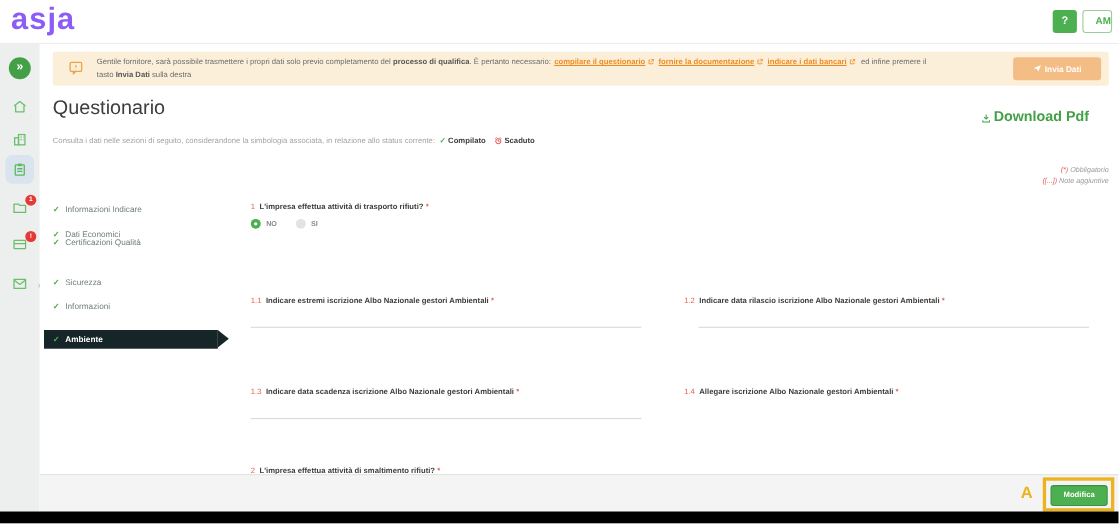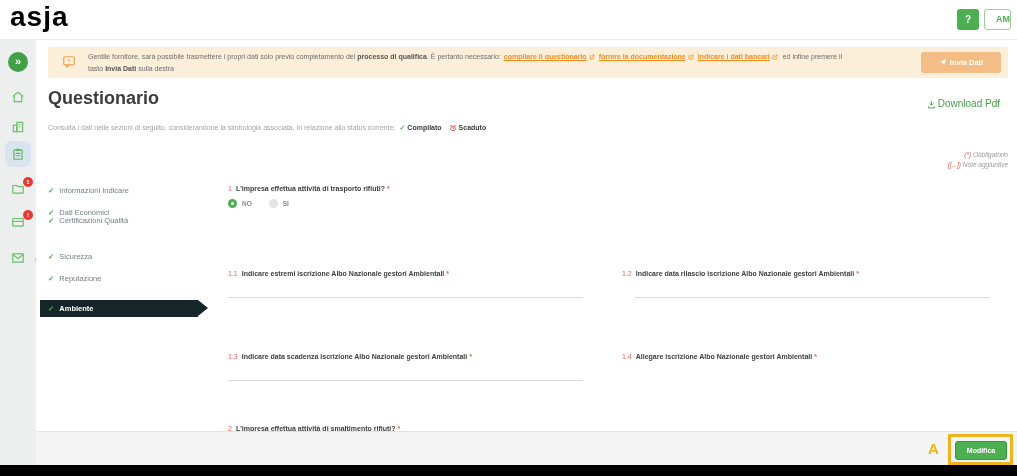--- a/index.html
+++ b/index.html
@@ -1,21 +1,21 @@
 <!DOCTYPE html>
 <html><head>
 <meta charset="utf-8">
 <style>
   * { margin:0; padding:0; box-sizing:border-box; }
   body { font-family:"Liberation Sans", sans-serif; background:#fff; }
   .app { position:relative; width:1017px; height:476px; background:#fff; overflow:hidden; }
 
   
   .header { position:absolute; top:0; left:0; width:1017px; height:40px; background:#fff; border-bottom:1px solid #ededed; }
-  .logo { position:absolute; left:10px; top:1px; font-size:28px; font-weight:bold; color:#000000; letter-spacing:1px; }
+  .logo { position:absolute; left:10px; top:1px; font-size:28px; font-weight:bold; color:#8b5cf6; letter-spacing:1px; }
   .help-btn { position:absolute; left:957px; top:9px; width:22px; height:21px; background:#4caf50; color:#fff; border-radius:3px; font-size:10px; font-weight:bold; text-align:center; line-height:21px; cursor:pointer; }
   .avatar-btn { position:absolute; left:984px; top:9px; width:27px; height:21px; background:#fff; border:1px solid #9ccc9c; color:#4caf50; border-radius:3px; font-size:9px; font-weight:bold; text-align:right; line-height:19px; cursor:pointer; }
 
   
   .sidebar { position:absolute; top:40px; left:0; width:36px; height:425px; background:#edefef; }
   .side-toggle { position:absolute; top:12px; left:8px; width:20px; height:20px; border-radius:50%; background:#43a047; color:#fff; font-size:11px; line-height:19px; text-align:center; font-weight:bold; cursor:pointer; }
   .s-item { position:absolute; left:0; width:36px; height:26px; text-align:center; cursor:pointer; }
   .s-item svg { margin-top:6px; }
   .s-active-bg { position:absolute; top:101px; left:5px; width:26px; height:26px; background:#d9e4ee; border-radius:6px; }
   .s-home { top:44px; } .s-company { top:74px; } .s-quest { top:101px; }
@@ -27,22 +27,22 @@
   .banner { position:absolute; left:48px; top:47px; width:960px; height:31px; background:#fcefd9; border-radius:2px; }
   .banner-icon { position:absolute; left:14px; top:8px; }
   .banner-text { position:absolute; left:40px; top:5px; width:770px; font-size:7px; color:#6b6b6b; line-height:10.5px; }
   .banner-text .b-bold { font-weight:bold; color:#555; }
   .banner-link { color:#ef8b1f; font-weight:bold; text-decoration:underline; margin:0 1px; cursor:pointer; }
   .ext-ic { display:inline-block; vertical-align:-1px; margin:0 3px 0 1px; }
   .send-btn { position:absolute; right:7px; top:5px; width:80px; height:21px; background:#f4bd85; border-radius:3px; color:#fff; font-size:7.5px; font-weight:bold; text-align:center; line-height:21px; cursor:pointer; }
   .send-btn svg { vertical-align:-1px; margin-right:3px; }
 
   
-  .page-title { position:absolute; left:48px; top:88px; font-size:18px; font-weight:bold; color:#3d3d3c; }
-  .download-pdf { position:absolute; right:17px; top:98px; color:#43a047; font-weight:normal; font-size:10px; cursor:pointer; }
+  .page-title { position:absolute; left:48px; top:88px; font-size:18px; font-weight:normal; color:#3d3d3c; }
+  .download-pdf { position:absolute; right:27px; top:98px; color:#43a047; font-weight:bold; font-size:13px; cursor:pointer; }
   .download-pdf svg { vertical-align:-2px; margin-right:2px; }
   .subtitle { position:absolute; left:48px; top:124px; font-size:7px; color:#a3a3a3; }
   .subtitle .chk { color:#4caf50; font-weight:bold; margin:0 2px 0 4px; }
   .subtitle .st { color:#3d3d3c; font-weight:bold; }
   .subtitle svg { vertical-align:-2px; margin:0 2px 0 7px; }
   .legend { position:absolute; right:9px; top:150px; text-align:right; font-size:6.5px; color:#9b9b9b; font-style:italic; line-height:9.5px; }
   .legend .red { color:#e0635a; }
 
   
   .sec-item { position:absolute; left:48px; width:170px; font-size:7.5px; color:#72807f; cursor:pointer; }
@@ -172,21 +172,21 @@
 
   <div class="legend">
     <div><span class="red">(*)</span> <span>Obbligatorio</span></div>
     <div><span class="red">([...])</span> <span>Note aggiuntive</span></div>
   </div>
 
   <div class="sec-item" style="top:186px"><span class="chk">✓</span><span>Informazioni Indicare</span></div>
   <div class="sec-item" style="top:208px"><span class="chk">✓</span><span>Dati Economici</span></div>
   <div class="sec-item" style="top:216px"><span class="chk">✓</span><span>Certificazioni Qualità</span></div>
   <div class="sec-item" style="top:252px"><span class="chk">✓</span><span>Sicurezza</span></div>
-  <div class="sec-item" style="top:274px"><span class="chk">✓</span><span>Reputazione</span></div>
+  <div class="sec-item" style="top:274px"><span class="chk">✓</span><span>Informazioni</span></div>
   <div class="sec-active"><span class="chk">✓</span><span>Ambiente</span></div>
 
   <div class="q q1">
     <span class="qnum">1</span><span>L'impresa effettua attività di trasporto rifiuti?</span><span class="qreq">*</span>
   </div>
   <div class="radio-row">
     <span class="r-on"></span>
       <span>NO</span>
     <span class="r-off"></span>
       <span>SI</span>

